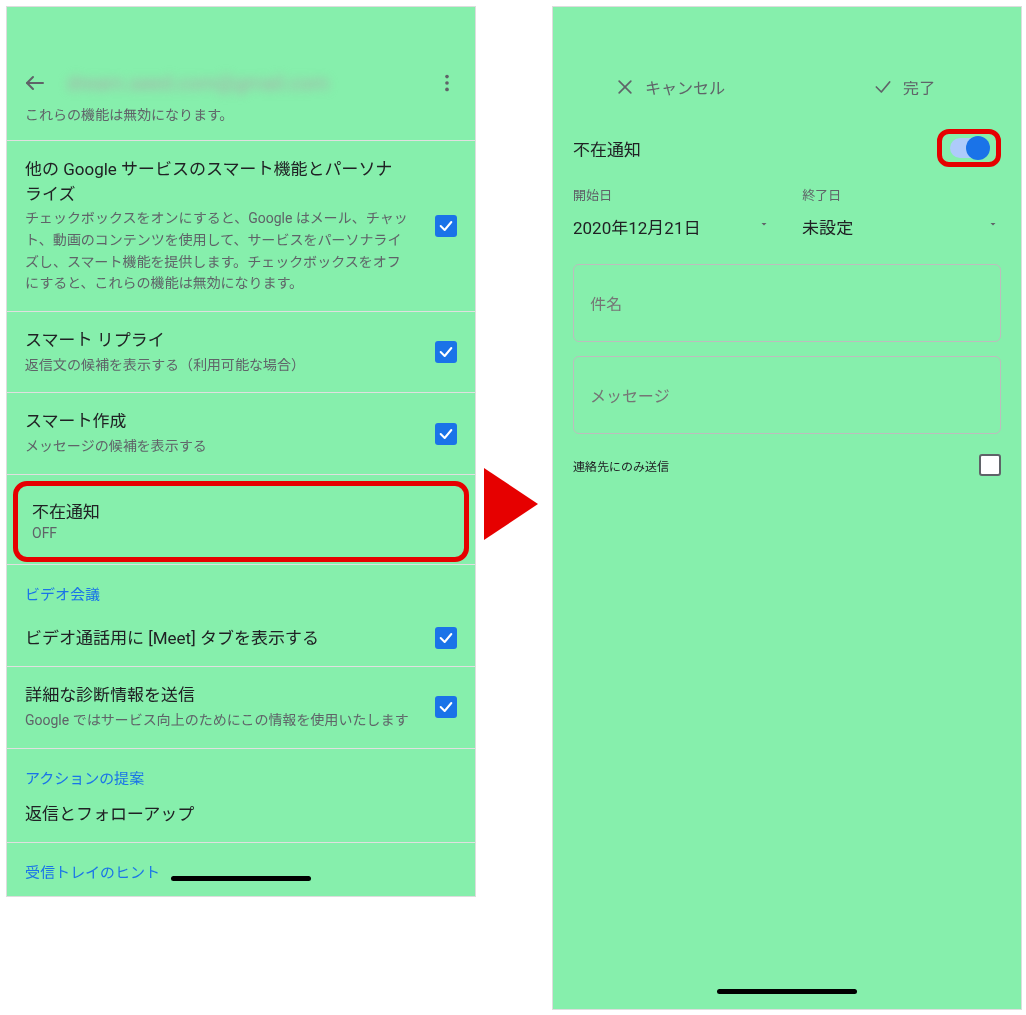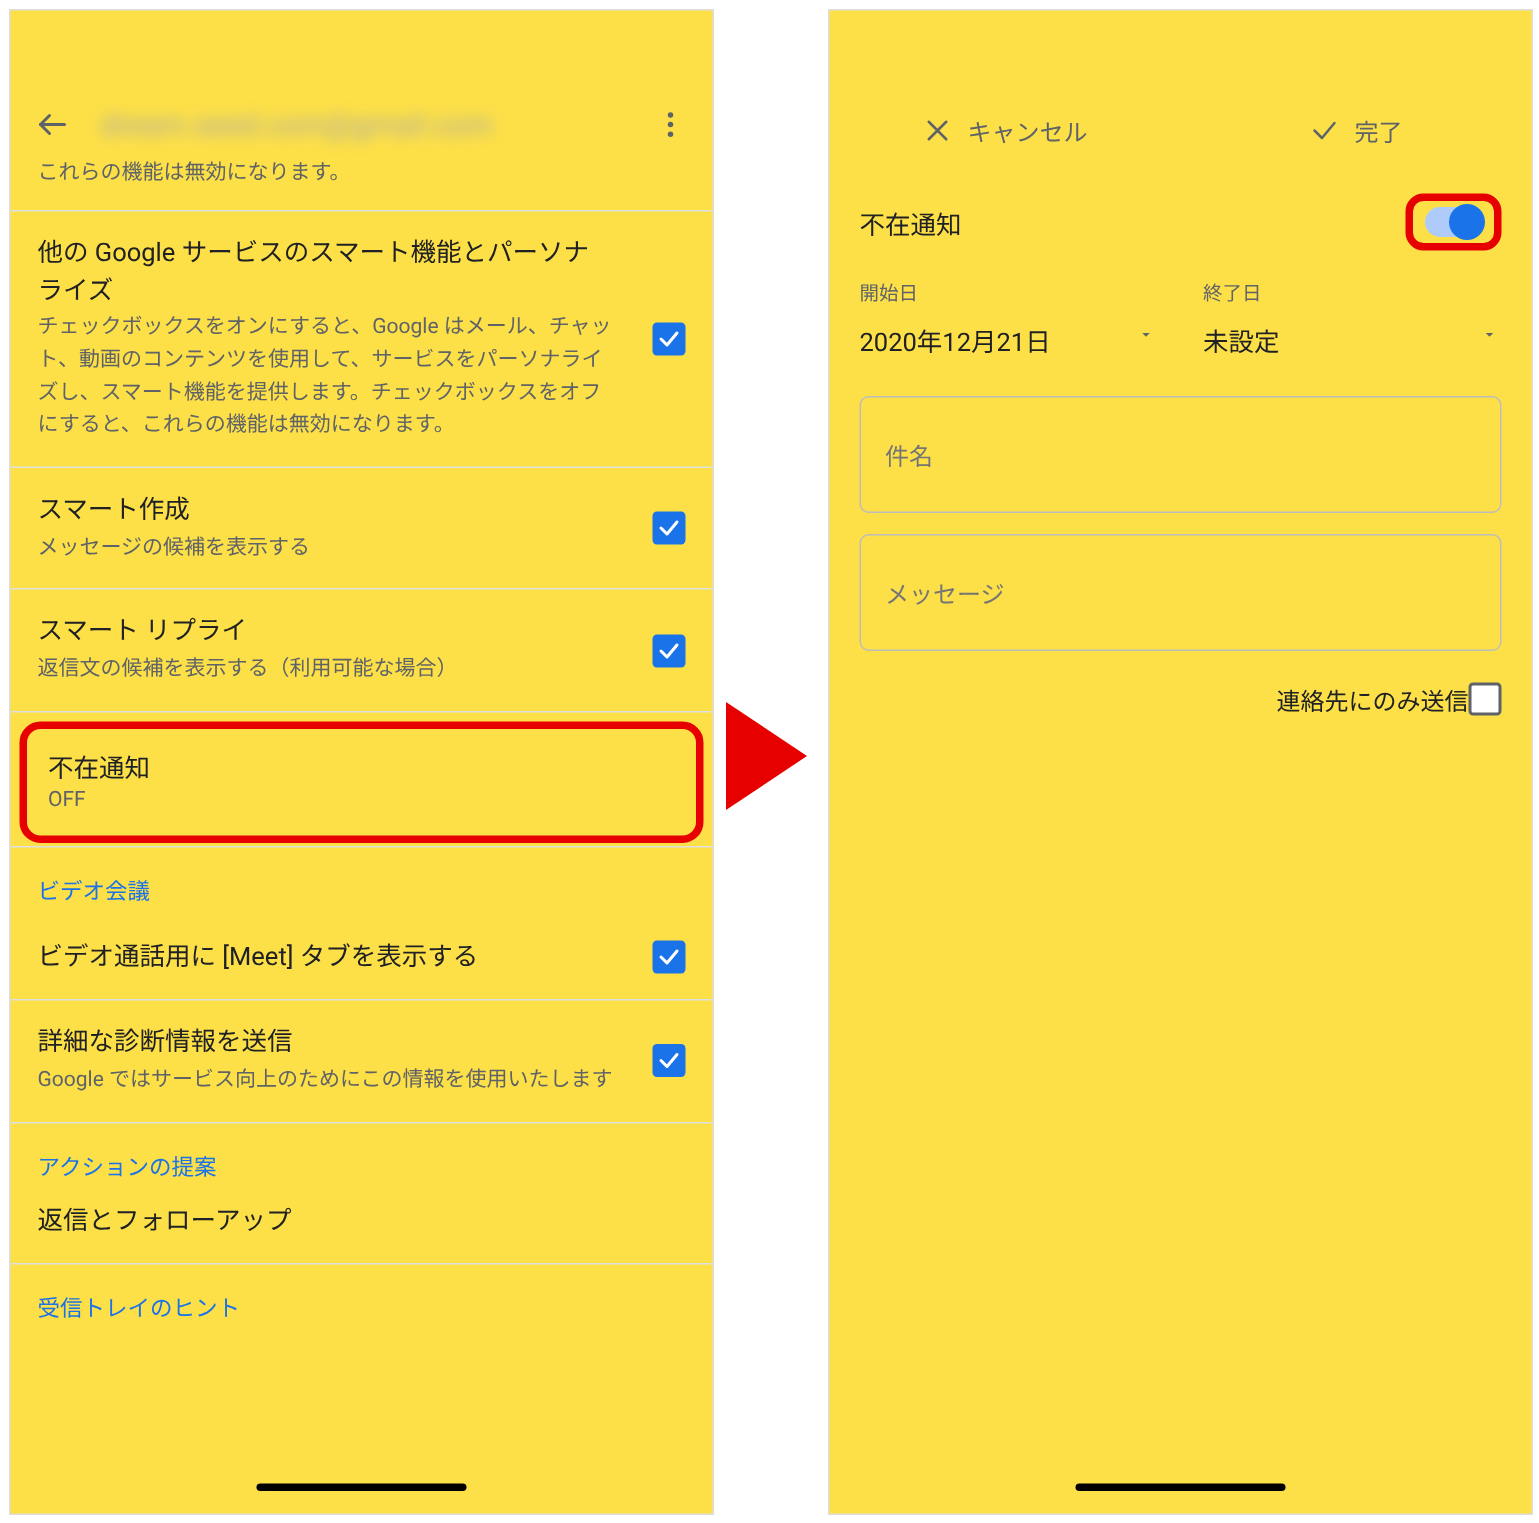--- a/index.html
+++ b/index.html
@@ -6,25 +6,25 @@
   body {
     font-family: "Roboto", "Noto Sans JP", "Hiragino Kaku Gothic ProN", Arial, sans-serif;
     background: #fff;
     width: 1026px;
     height: 1015px;
     position: relative;
   }
   .phone {
     position: absolute;
     width: 470px;
-    background: #fde047;
+    background: #86efac;
     border: 1px solid #ddd;
     overflow: hidden;
   }
-  .phone-left  { left: 6px;  top: 6px; height: 1004px; }
+  .phone-left  { left: 6px;  top: 6px; height: 891px; }
   .phone-right { left: 552px; top: 6px; height: 1004px; }
 
   .status-space { height: 56px; }
 
   
   .appbar {
     display: flex; align-items: center;
     padding: 6px 14px 8px 14px;
   }
   .icon-btn { width: 28px; height: 28px; display:flex; align-items:center; justify-content:center; color:#5f6368; }
@@ -118,21 +118,21 @@
 
   .field {
     margin: 14px 20px 0 20px;
     border:1px solid #bdbdbd; border-radius:6px;
     padding: 26px 16px; font-size:16px; color:#757575;
   }
 
   .r-check-row {
     display:flex; align-items:center; padding: 20px 20px;
   }
-  .r-check-row .t { flex:1; font-size:16px; color:#202124;text-align:right; }
+  .r-check-row .t { flex:1; font-size:12px; color:#202124; }
 </style>
 </head>
 <body>
 
 <div class="phone phone-left">
   <div class="status-space"></div>
 
   <div class="appbar">
     <div class="icon-btn">
       <svg viewBox="0 0 24 24" width="24" height="24" fill="none" stroke="#5f6368" stroke-width="2" stroke-linecap="round" stroke-linejoin="round">
@@ -159,34 +159,34 @@
     </div>
     <div class="checkbox">
       <svg viewBox="0 0 24 24" fill="none" stroke="#fff" stroke-width="3" stroke-linecap="round" stroke-linejoin="round">
           <polyline points="4 12 10 18 20 6"></polyline>
         </svg>
     </div>
   </div>
 
   <div class="row">
     <div class="text">
+      <div class="title">スマート リプライ</div>
+      <div class="desc">返信文の候補を表示する（利用可能な場合）</div>
+    </div>
+    <div class="checkbox">
+      <svg viewBox="0 0 24 24" fill="none" stroke="#fff" stroke-width="3" stroke-linecap="round" stroke-linejoin="round">
+          <polyline points="4 12 10 18 20 6"></polyline>
+        </svg>
+    </div>
+  </div>
+
+  <div class="row">
+    <div class="text">
       <div class="title">スマート作成</div>
       <div class="desc">メッセージの候補を表示する</div>
-    </div>
-    <div class="checkbox">
-      <svg viewBox="0 0 24 24" fill="none" stroke="#fff" stroke-width="3" stroke-linecap="round" stroke-linejoin="round">
-          <polyline points="4 12 10 18 20 6"></polyline>
-        </svg>
-    </div>
-  </div>
-
-  <div class="row">
-    <div class="text">
-      <div class="title">スマート リプライ</div>
-      <div class="desc">返信文の候補を表示する（利用可能な場合）</div>
     </div>
     <div class="checkbox">
       <svg viewBox="0 0 24 24" fill="none" stroke="#fff" stroke-width="3" stroke-linecap="round" stroke-linejoin="round">
           <polyline points="4 12 10 18 20 6"></polyline>
         </svg>
     </div>
   </div>
 
   <div style="border-top:1px solid #e0e0e0; padding-top:4px;">
     <div class="redbox">

